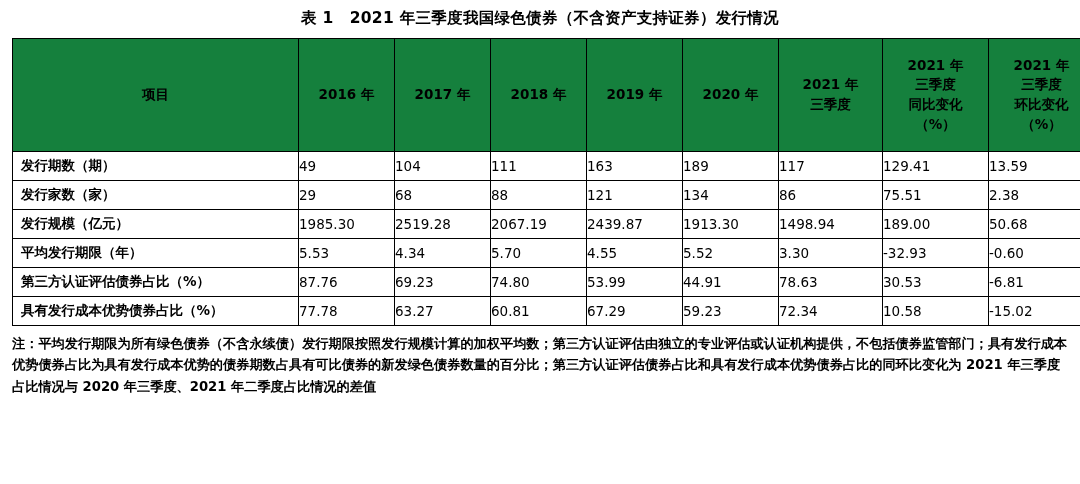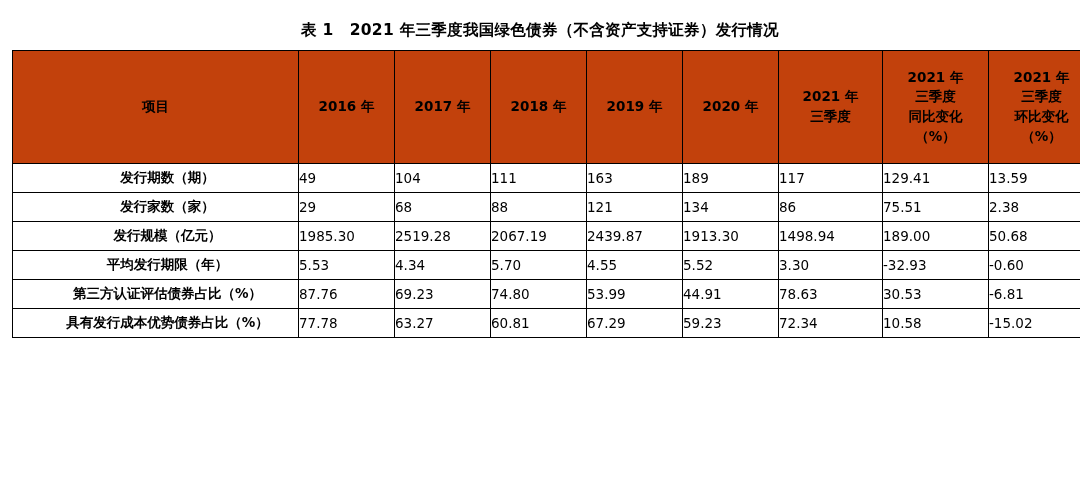--- a/index.html
+++ b/index.html
@@ -17,39 +17,39 @@
   .page {
     position: relative;
     width: 1080px;
     height: 484px;
     box-sizing: border-box;
   }
   .caption {
     text-align: center;
     font-size: 15.5px;
     font-weight: bold;
-    padding-top: 20px;
+    padding-top: 8px;
     padding-bottom: 9px;
     letter-spacing: 0.3px;
   }
   .caption .cap-num {
     margin-right: 16px;
   }
   table.main {
     border-collapse: collapse;
     width: 1056px;
     margin: 0 12px;
     table-layout: fixed;
   }
   table.main td, table.main th {
     border: 1px solid #000000;
     padding: 0;
   }
   thead th {
-    background: #c2410c;
+    background: #15803d;
     font-size: 13.5px;
     font-weight: bold;
     text-align: center;
     vertical-align: middle;
     line-height: 1.45;
     padding: 4px 2px;
     height: 112px;
   }
   thead th.item-col {
     width: 286px;
@@ -64,22 +64,22 @@
   thead th.pct {
     width: 106px;
   }
   tbody td {
     font-size: 13.5px;
     height: 28px;
     vertical-align: middle;
   }
   tbody td.label {
     font-weight: bold;
-    text-align: center;
-    padding-left: 24px;
+    text-align: left;
+    padding-left: 8px;
     white-space: nowrap;
   }
   tbody td.val {
     font-weight: normal;
   }
   .notes {
     margin: 7px 12px 0 12px;
     font-size: 13.2px;
     line-height: 1.62;
     font-weight: bold;
@@ -207,15 +207,16 @@
         <td class="val">67.29</td>
         <td class="val">59.23</td>
         <td class="val">72.34</td>
         <td class="val">10.58</td>
         <td class="val">-15.02</td>
       </tr>
     </tbody>
   </table>
 
   <div class="notes">
+    <p class="note-body">注：平均发行期限为所有绿色债券（不含永续债）发行期限按照发行规模计算的加权平均数；第三方认证评估由独立的专业评估或认证机构提供，不包括债券监管部门；具有发行成本优势债券占比为具有发行成本优势的债券期数占具有可比债券的新发绿色债券数量的百分比；第三方认证评估债券占比和具有发行成本优势债券占比的同环比变化为 2021 年三季度占比情况与 2020 年三季度、2021 年二季度占比情况的差值</p>
   </div>
 
 </div>
 
 </body></html>

